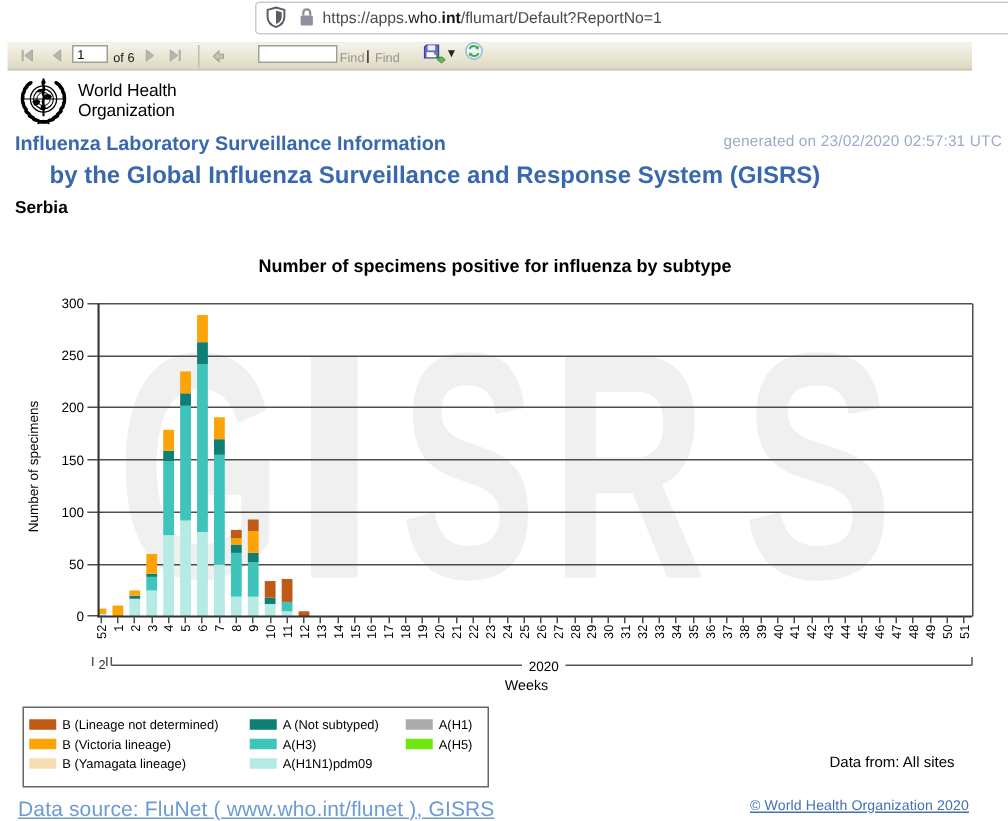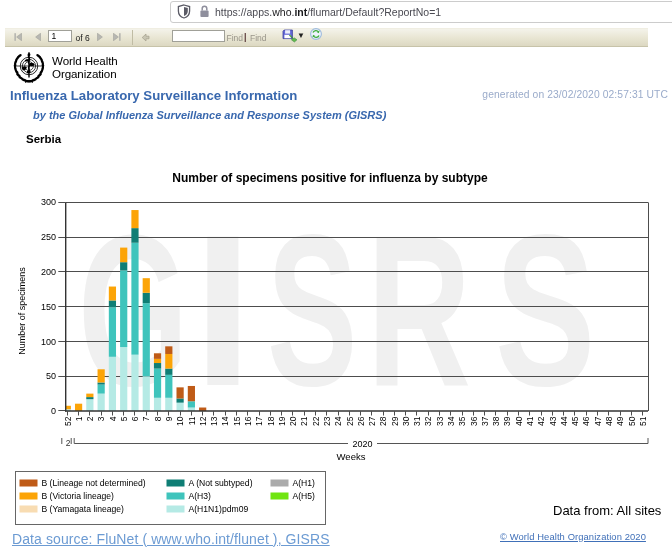--- a/index.html
+++ b/index.html
@@ -102,24 +102,24 @@
     <ellipse cx="41" cy="60.5" rx="5.6" ry="2.5" transform="rotate(175 41 60.5)"></ellipse>
   </g>
   <g stroke="#000" stroke-width="1.6" fill="none">
     <path d="M14 46 q11 14 24 14.5 q13 -0.5 24 -14.5"></path>
     <path d="M30 63.5 q4 -3.5 8 -5 q4 1.5 8 5"></path>
   </g>
 </svg>
 <div class="abs" style="left:52px;top:53.5px;font-size:11.6px;font-weight:normal;color:#000;line-height:13.2px;letter-spacing:-0.1px;">World Health<br>Organization</div>
 
 <div class="abs" style="left:10px;top:87.5px;font-size:13.2px;font-weight:bold;color:#3968ae;">Influenza Laboratory Surveillance Information</div>
-<div class="abs" style="left:33px;top:109px;font-size:11px;font-weight:bold;color:#3968ae;font-style:italic;">by the Global Influenza Surveillance and Response System (GISRS)</div>
+<div class="abs" style="left:33px;top:109px;font-size:16px;font-weight:bold;color:#3968ae;">by the Global Influenza Surveillance and Response System (GISRS)</div>
 <div class="abs" style="right:4px;top:88.5px;font-size:10.3px;letter-spacing:0.1px;color:#9aabca;">generated on 23/02/2020 02:57:31 UTC</div>
 
-<div class="abs" style="left:26px;top:133px;font-size:11.5px;font-weight:bold;color:#000;">Serbia</div>
+<div class="abs" style="left:10px;top:133px;font-size:11.5px;font-weight:bold;color:#000;">Serbia</div>
 
 <svg id="chart" width="672" height="312" viewBox="0 0 672 312" style="position:absolute;left:0;top:160px;" font-family="Liberation Sans, sans-serif">
 <text x="0" y="0" transform="translate(78,225.0) scale(0.66,1)" font-size="215" font-weight="bold" fill="#f0f0f0" font-family="Liberation Sans, sans-serif">G</text>
 <text x="0" y="0" transform="translate(193,225.0) scale(1.0,1)" font-size="215" font-weight="bold" fill="#f0f0f0" font-family="Liberation Sans, sans-serif">I</text>
 <text x="0" y="0" transform="translate(267,225.0) scale(0.63,1)" font-size="215" font-weight="bold" fill="#f0f0f0" font-family="Liberation Sans, sans-serif">S</text>
 <text x="0" y="0" transform="translate(367,225.0) scale(0.67,1)" font-size="215" font-weight="bold" fill="#f0f0f0" font-family="Liberation Sans, sans-serif">R</text>
 <text x="0" y="0" transform="translate(495,225.0) scale(0.7,1)" font-size="215" font-weight="bold" fill="#f0f0f0" font-family="Liberation Sans, sans-serif">S</text>
 <line x1="65.7" y1="216.5" x2="648.0" y2="216.5" stroke="#4d4d4d" stroke-width="1"></line>
 <line x1="65.7" y1="181.5" x2="648.0" y2="181.5" stroke="#4d4d4d" stroke-width="1"></line>
 <line x1="65.7" y1="146.5" x2="648.0" y2="146.5" stroke="#4d4d4d" stroke-width="1"></line>
@@ -316,16 +316,16 @@
   <rect x="151.5" y="34.5" width="18" height="7" fill="#b5eae5"></rect>
   <text x="173.5" y="15.3" font-size="8.6" fill="#000">A (Not subtyped)</text>
   <text x="173.5" y="28.3" font-size="8.6" fill="#000">A(H3)</text>
   <text x="173.5" y="41.3" font-size="8.6" fill="#000">A(H1N1)pdm09</text>
   <rect x="255.5" y="8.5" width="18" height="7" fill="#ababab"></rect>
   <rect x="255.5" y="21.5" width="18" height="7" fill="#70e510"></rect>
   <text x="277.5" y="15.3" font-size="8.6" fill="#000">A(H1)</text>
   <text x="277.5" y="28.3" font-size="8.6" fill="#000">A(H5)</text>
 </svg>
 
-<div class="abs" style="left:553px;top:503px;font-size:13px;color:#000;">Data from: All sites</div>
+<div class="abs" style="left:553px;top:503px;font-size:10px;color:#000;">Data from: All sites</div>
 
 <div class="abs" style="left:12px;top:530.5px;font-size:14px;letter-spacing:0.1px;color:#6c9bd3;text-decoration:underline;">Data source: FluNet ( www.who.int/flunet ), GISRS</div>
 <div class="abs" style="left:500px;top:530.5px;font-size:9.4px;letter-spacing:0.1px;color:#4070b8;text-decoration:underline;">© World Health Organization 2020</div>
 
 </body></html>

